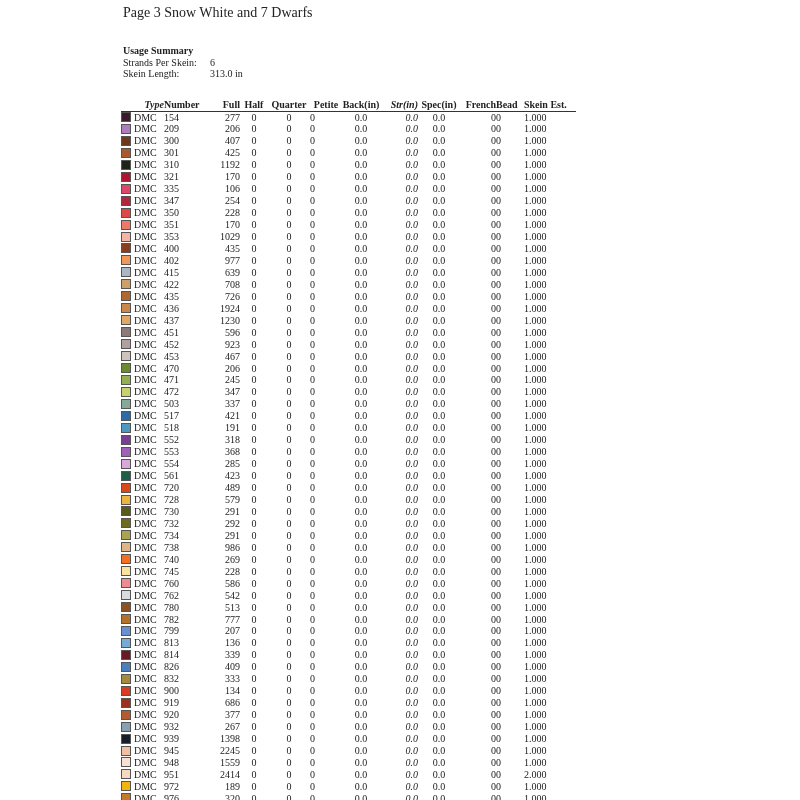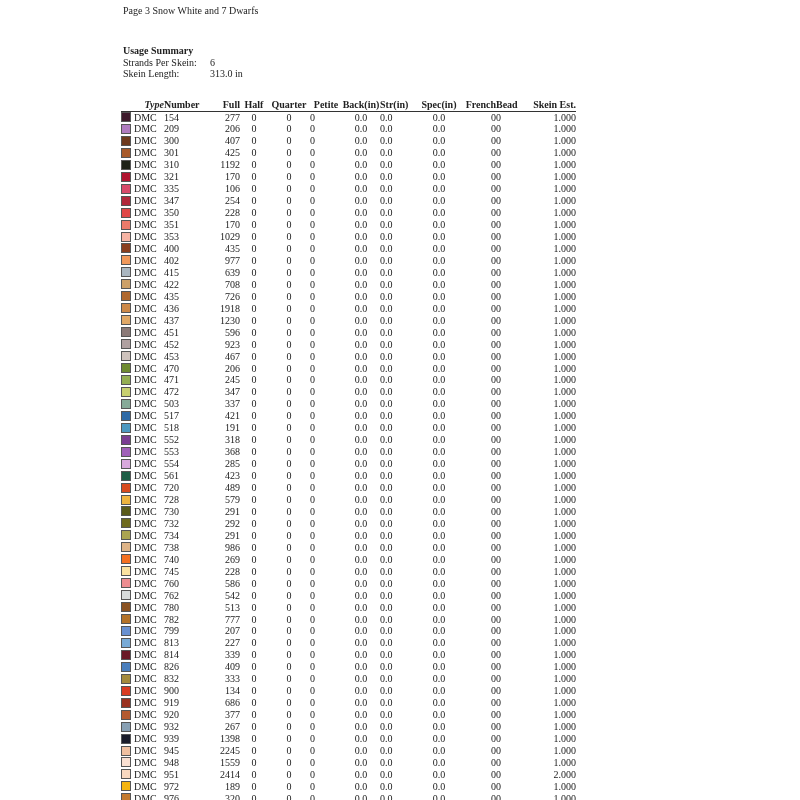--- a/index.html
+++ b/index.html
@@ -1,39 +1,39 @@
 <!DOCTYPE html>
 <html><head>
   <meta charset="utf-8">
   <style>
     html, body { margin: 0; padding: 0; background: #ffffff; }
     body { width: 800px; height: 800px; position: relative; overflow: hidden;
            font-family: "Liberation Serif", "DejaVu Serif", serif; color: #222; }
-    .page-title { position: absolute; left: 123px; top: 5px; font-size: 10px; }
+    .page-title { position: absolute; left: 123px; top: 5px; font-size: 14px; }
     .summary { position: absolute; left: 123px; top: 45px; font-size: 10px; line-height: 11.5px; }
     .summary .lbl { font-weight: normal; display: inline-block; width: 87px; }
     .summary .ttl { font-weight: bold; }
     table.usage { position: absolute; left: 121px; top: 100px; border-collapse: collapse;
                   font-size: 10px; line-height: 10.95px; }
     table.usage th { font-weight: bold; padding: 0; height: 11px; vertical-align: bottom;
                      border-bottom: 1px solid #333; white-space: nowrap; }
     table.usage td { padding: 0; height: 10.95px; white-space: nowrap; }
     .c-sw { width: 13px; }
     .c-type { width: 30px; text-align: left; }
     .c-num { width: 38px; text-align: left; }
     .c-full { width: 38px; text-align: right; }
     .c-half { width: 28px; text-align: center; }
     .c-qtr { width: 42px; text-align: center; }
     .c-pet { width: 32px; }
     .c-back { width: 38px; text-align: center; }
-    .c-str { width: 38px; text-align: left; }
+    .c-str { width: 38px; text-align: right; font-style: italic; }
     .c-spec { width: 42px; text-align: center; }
     .c-fr { width: 36px; text-align: right; }
     .c-bead { width: 28px; text-align: left; }
-    .c-sk { width: 52px; text-align: right; }
+    .c-sk { width: 52px; text-align: left; }
     th.c-type { text-align: right; padding-right: 2px; font-style: italic; }
     .swatch { display: inline-block; width: 8px; height: 8px; border: 1px solid #555;
               vertical-align: -1px; }
   </style>
 </head>
 <body>
 
 <div class="page-title">Page 3  Snow White and 7 Dwarfs</div>
 
 <div class="summary">
@@ -318,21 +318,21 @@
     <td class="c-spec">0.0</td>
     <td class="c-fr">0</td>
     <td class="c-bead">0</td>
     <td class="c-sk">1.000</td>
   </tr>
 
   <tr>
     <td class="c-sw"><span class="swatch" style="background: rgb(204, 136, 72);"></span></td>
     <td class="c-type">DMC</td>
     <td class="c-num">436</td>
-    <td class="c-full">1918</td>
+    <td class="c-full">1924</td>
     <td class="c-half">0</td>
     <td class="c-qtr">0</td>
     <td class="c-pet">0</td>
     <td class="c-back">0.0</td>
     <td class="c-str">0.0</td>
     <td class="c-spec">0.0</td>
     <td class="c-fr">0</td>
     <td class="c-bead">0</td>
     <td class="c-sk">1.000</td>
   </tr>
@@ -766,21 +766,21 @@
     <td class="c-spec">0.0</td>
     <td class="c-fr">0</td>
     <td class="c-bead">0</td>
     <td class="c-sk">1.000</td>
   </tr>
 
   <tr>
     <td class="c-sw"><span class="swatch" style="background: rgb(120, 170, 214);"></span></td>
     <td class="c-type">DMC</td>
     <td class="c-num">813</td>
-    <td class="c-full">227</td>
+    <td class="c-full">136</td>
     <td class="c-half">0</td>
     <td class="c-qtr">0</td>
     <td class="c-pet">0</td>
     <td class="c-back">0.0</td>
     <td class="c-str">0.0</td>
     <td class="c-spec">0.0</td>
     <td class="c-fr">0</td>
     <td class="c-bead">0</td>
     <td class="c-sk">1.000</td>
   </tr>

